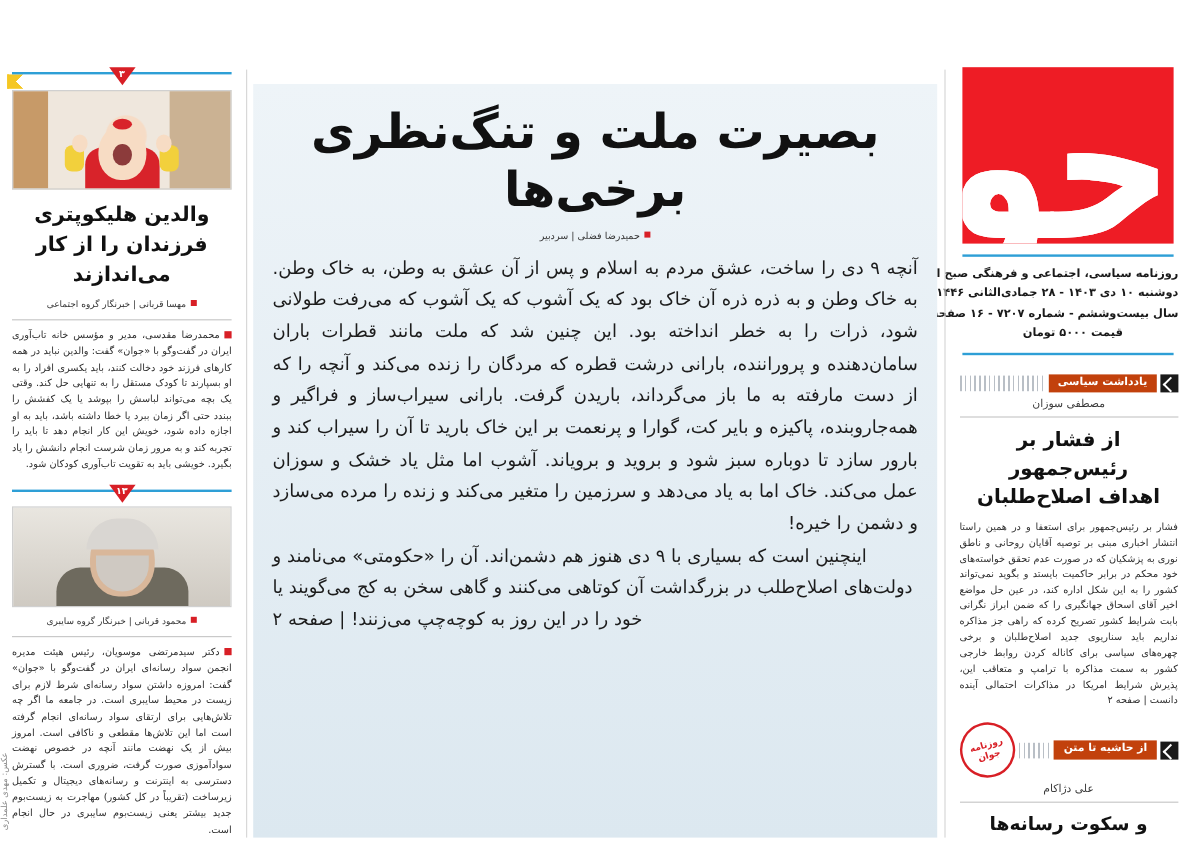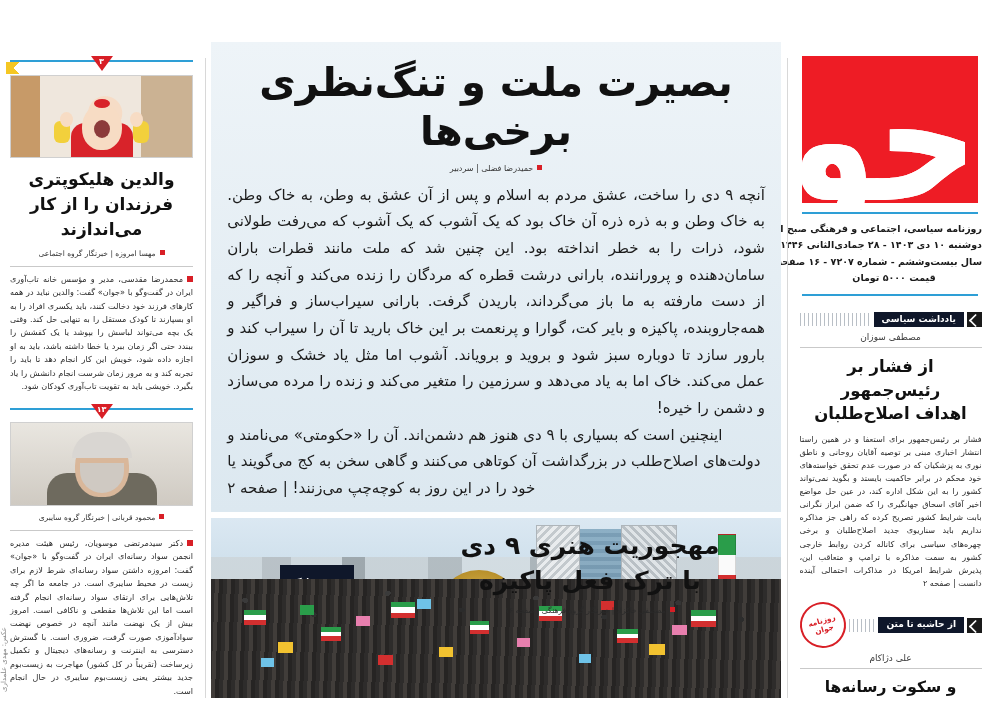--- a/index.html
+++ b/index.html
@@ -86,21 +86,21 @@
   .sec-icon::after {
     content: "";
     position: absolute;
     left: 3px; top: 3px;
     width: 9px; height: 9px;
     border-left: 2px solid #fff;
     border-bottom: 2px solid #fff;
     transform: rotate(45deg) scale(0.85);
   }
   .sec-label {
-    background: #0f172a;
+    background: #c2410c;
     color: #ffffff;
     font-size: 9px;
     font-weight: bold;
     padding: 2px 8px 3px;
     white-space: nowrap;
     line-height: 1.2;
   }
   .sec-hatch {
     flex: 1 1 auto;
     height: 13px;
@@ -147,23 +147,23 @@
     text-align: center;
     line-height: 1.25;
     transform: rotate(-16deg);
     flex: 0 0 46px;
     padding: 2px;
   }
 
   
   .main-col {
     flex: 1 1 auto;
-    padding: 42px 6px 8px 6px;
+    padding: 70px 6px 8px 6px;
     display: flex;
-    flex-direction: column;
+    flex-direction: row;
     min-width: 0;
   }
   .lead-wrap {
     background: linear-gradient(#eef4f8, #dce8f0);
     padding: 16px 16px 10px;
   }
   .lead-headline {
     font-size: 40px;
     font-weight: bold;
     text-align: center;
@@ -631,21 +631,21 @@
       <div class="kid-sleeve-r"></div>
       <div class="kid-face"></div>
       <div class="kid-mouth"></div>
       <div class="kid-bow"></div>
       <div class="kid-hand-l"></div>
       <div class="kid-hand-r"></div>
     </div>
 
     <div class="side-headline">والدین هلیکوپتری فرزندان را از کار می‌اندازند</div>
     <div class="side-byline">
-      <span class="bullet-sq"></span><span>مهسا امروزه | خبرنگار گروه اجتماعی</span>
+      <span class="bullet-sq"></span><span>مهسا قربانی | خبرنگار گروه اجتماعی</span>
     </div>
     <div class="side-divider-line"></div>
     <div class="side-body">
       <span class="sq"></span><span>محمدرضا مقدسی، مدیر و مؤسس خانه تاب‌آوری ایران در گفت‌وگو با «جوان» گفت: والدین نباید در همه کارهای فرزند خود دخالت کنند، باید یکسری افراد را به او بسپارند تا کودک مستقل را به تنهایی حل کند. وقتی یک بچه می‌تواند لباسش را بپوشد یا یک کفشش را ببندد حتی اگر زمان ببرد یا خطا داشته باشد، باید به او اجازه داده شود، خویش این کار انجام دهد تا باید را تجربه کند و به مرور زمان شرست انجام دانشش را یاد بگیرد. خویشی باید به تقویت تاب‌آوری کودکان شود.</span>
     </div>
 
     <div class="side-sep" style="margin-top:10px">
       <div class="ln"></div>
       <div class="pagebadge">
         <span>۱۳</span>

